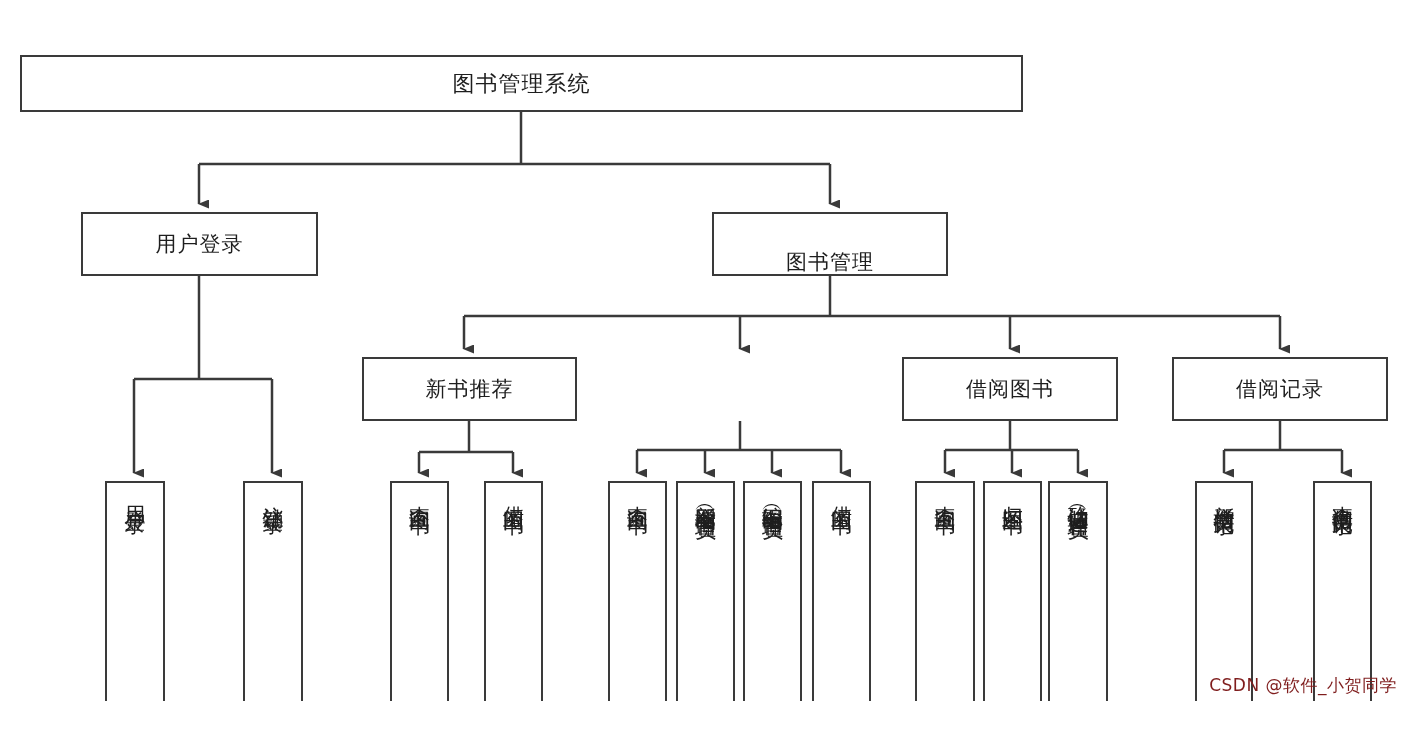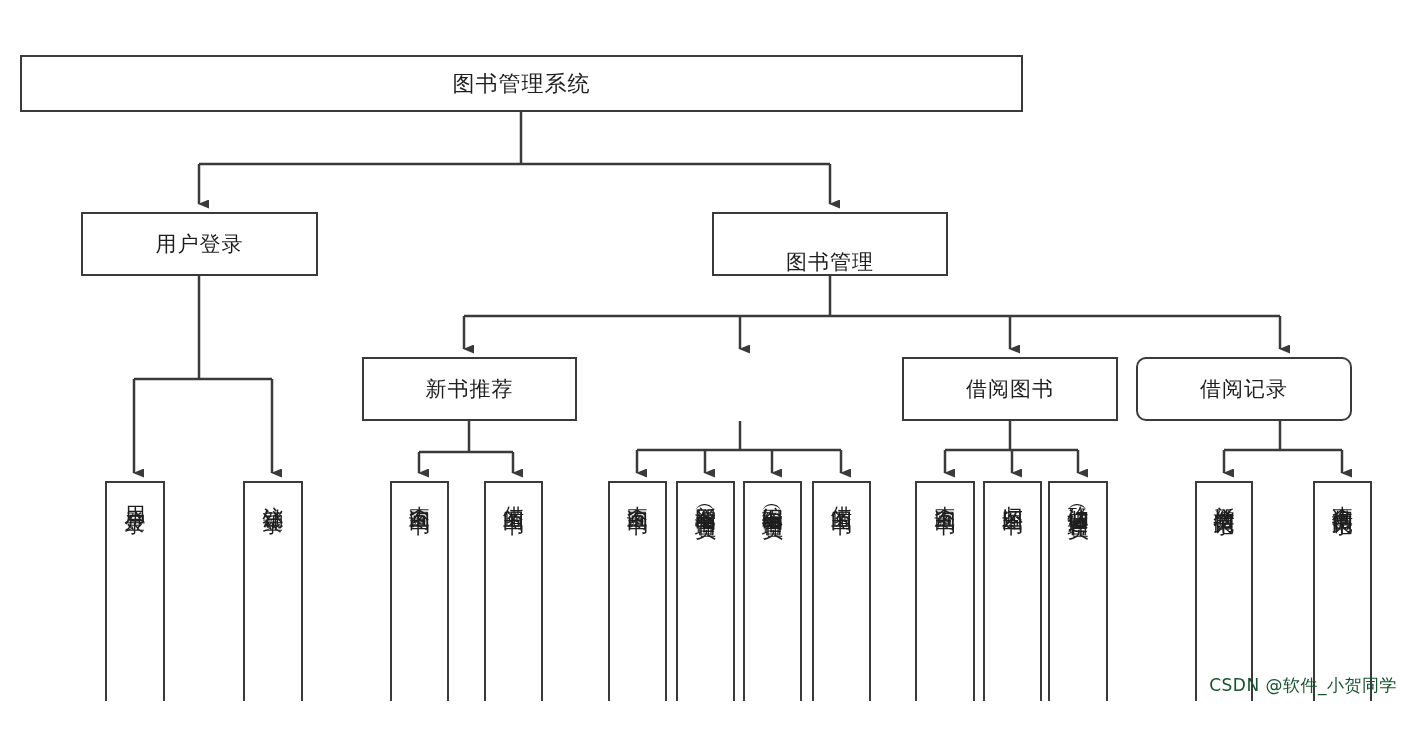--- a/index.html
+++ b/index.html
@@ -59,21 +59,21 @@
     letter-spacing:3px;
     color:#1e1e1e;
     white-space:nowrap;
   }
   .leaf.tall .vlabel{letter-spacing:2px;}
   #watermark{
     position:absolute;
     right:8px;
     bottom:4px;
     font-size:17px;
-    color:#14532d;
+    color:#7f1d1d;
     z-index:5;
     white-space:nowrap;
     letter-spacing:0.5px;
   }
 </style>
 </head>
 <body>
 
 <div id="canvas">
 
@@ -137,21 +137,21 @@
   <div class="node" style="left:712px;top:168px;width:236px;height:64px;align-items:flex-end;">
     <span class="label">图书管理</span>
   </div>
 
   <div class="node" style="left:362px;top:313px;width:215px;height:64px;justify-content:center;">
     <span class="label">新书推荐</span>
   </div>
   <div class="node" style="left:902px;top:313px;width:216px;height:64px;">
     <span class="label">借阅图书</span>
   </div>
-  <div class="node" style="left:1136px;top:313px;width:216px;height:64px;border-radius:10px;">
+  <div class="node" style="left:1172px;top:313px;width:216px;height:64px;">
     <span class="label">借阅记录</span>
   </div>
 
   <div class="leaf" style="left:105px;top:437px;width:60px;height:298px;">
     <span class="vlabel">用户登录</span>
   </div>
   <div class="leaf" style="left:243px;top:437px;width:60px;height:298px;">
     <span class="vlabel">注销登录</span>
   </div>
 

